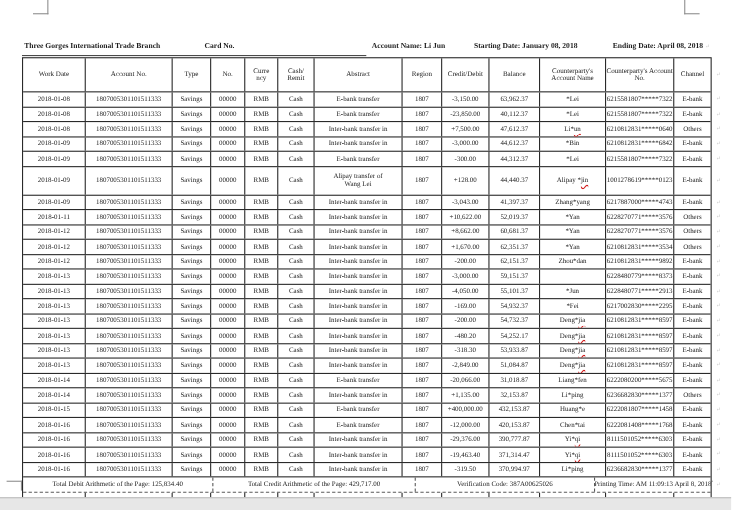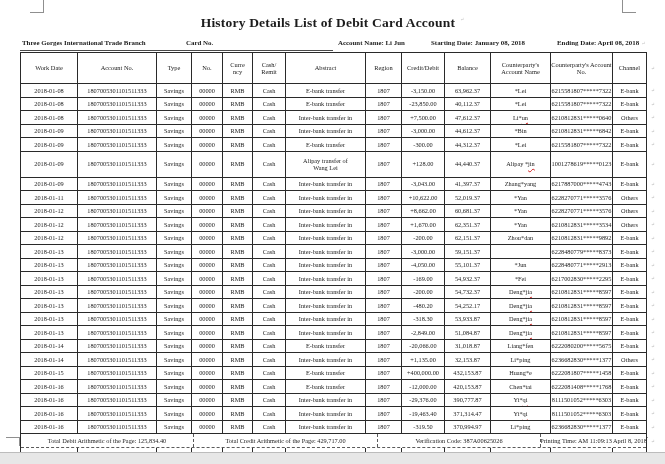--- a/index.html
+++ b/index.html
@@ -62,23 +62,20 @@
 </style>
 </head>
 <body>
 
 <div class="page">
   <div class="crop crop-tl"></div>
   <div class="crop crop-tr"></div>
   <div class="crop crop-bl"></div>
   <div class="crop crop-br"></div>
 
-  <div class="title-wrap">
-    <span class="title">History Details List of Debit Card Account</span>
-  </div>
 
   <div class="meta">
     <span class="m-branch">Three Gorges International Trade Branch</span>
     <span class="m-card">Card No.</span>
     <span class="m-account">Account Name: Li Jun</span>
     <span class="m-start">Starting Date: January 08, 2018</span>
     <span class="m-end">Ending Date: April 08, 2018</span>
   </div>
   <div class="meta-underline"></div>
 

